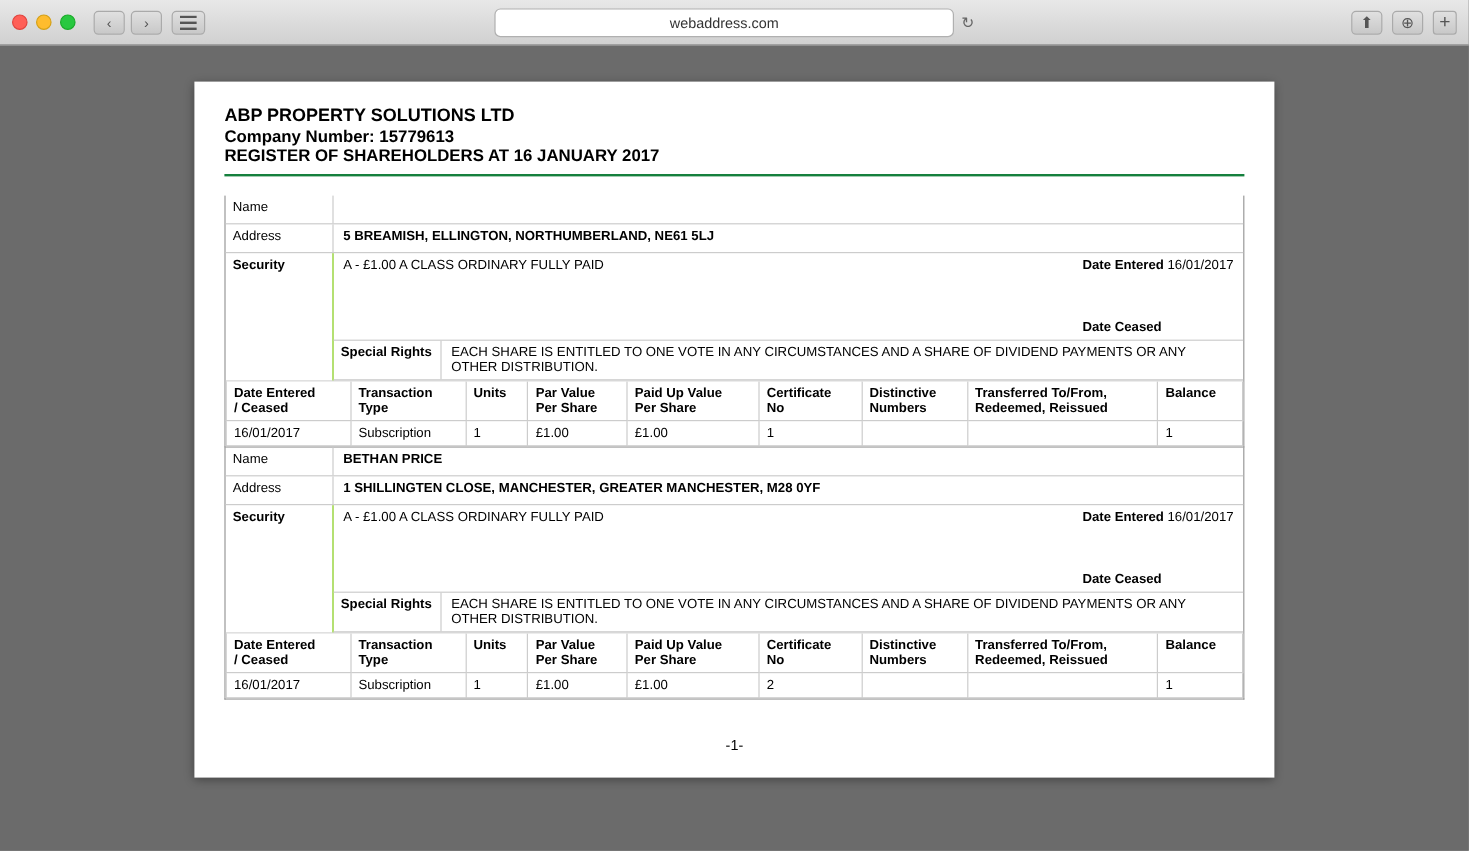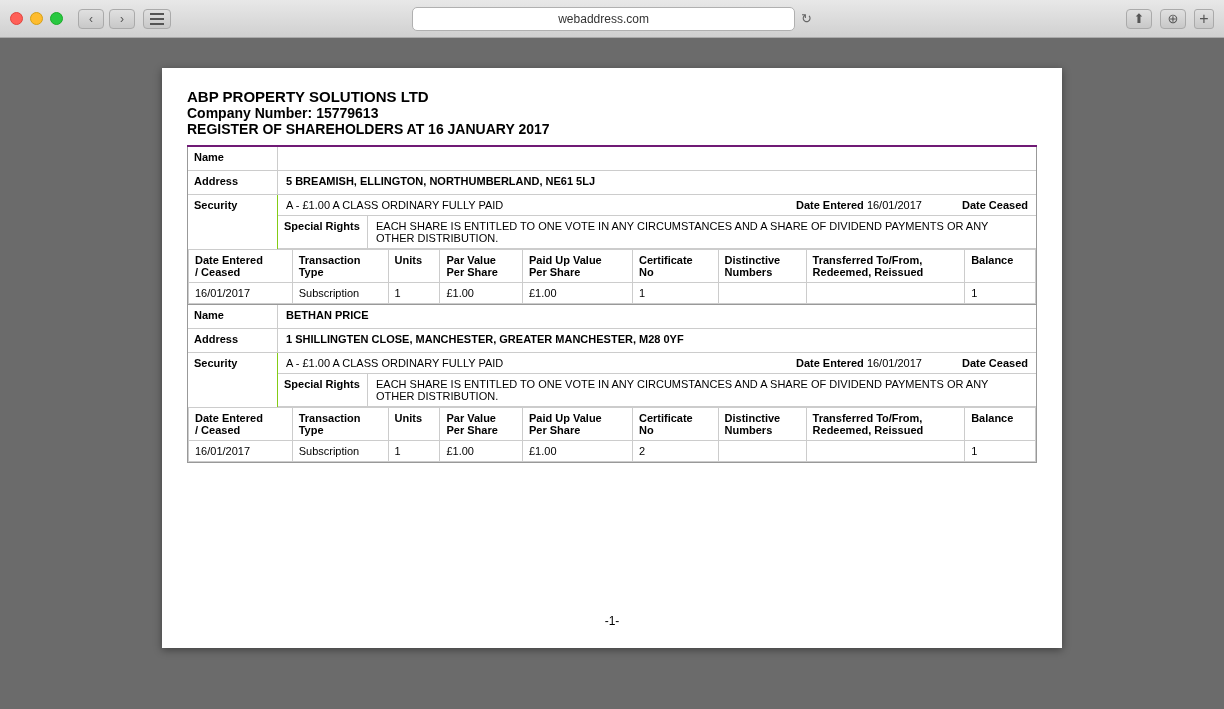--- a/index.html
+++ b/index.html
@@ -157,23 +157,23 @@
       background: white;
       width: 900px;
       min-height: 580px;
       box-shadow: 0 2px 8px rgba(0,0,0,0.4);
       padding: 20px 25px 60px;
       position: relative;
     }
 
     
     .company-header {
-      border-bottom: 2px solid #701a75;
+      border-bottom: 2px solid #15803d;
       padding-bottom: 8px;
-      margin-bottom: 0;
+      margin-bottom: 16px;
     }
 
     .company-name {
       font-size: 15px;
       font-weight: bold;
       color: #000;
     }
 
     .company-number {
       font-size: 14px;
@@ -203,21 +203,21 @@
       display: flex;
       border-bottom: 1px solid #ccc;
       min-height: 24px;
     }
 
     .info-label {
       width: 90px;
       min-width: 90px;
       padding: 4px 6px;
       font-size: 11px;
-      font-weight: bold;
+      font-weight: normal;
       color: #000;
       border-right: 1px solid #ccc;
     }
 
     .info-value {
       padding: 4px 8px;
       font-size: 11px;
       color: #000;
       flex: 1;
       font-weight: bold;
@@ -258,20 +258,21 @@
     }
 
     .security-description {
       flex: 1;
     }
 
     .security-dates {
       display: flex;
       gap: 40px;
       font-size: 11px;
+      flex-direction: column;
     }
 
     
     .transactions-table {
       width: 100%;
       border-collapse: collapse;
       font-size: 11px;
     }
 
     .transactions-table th {

